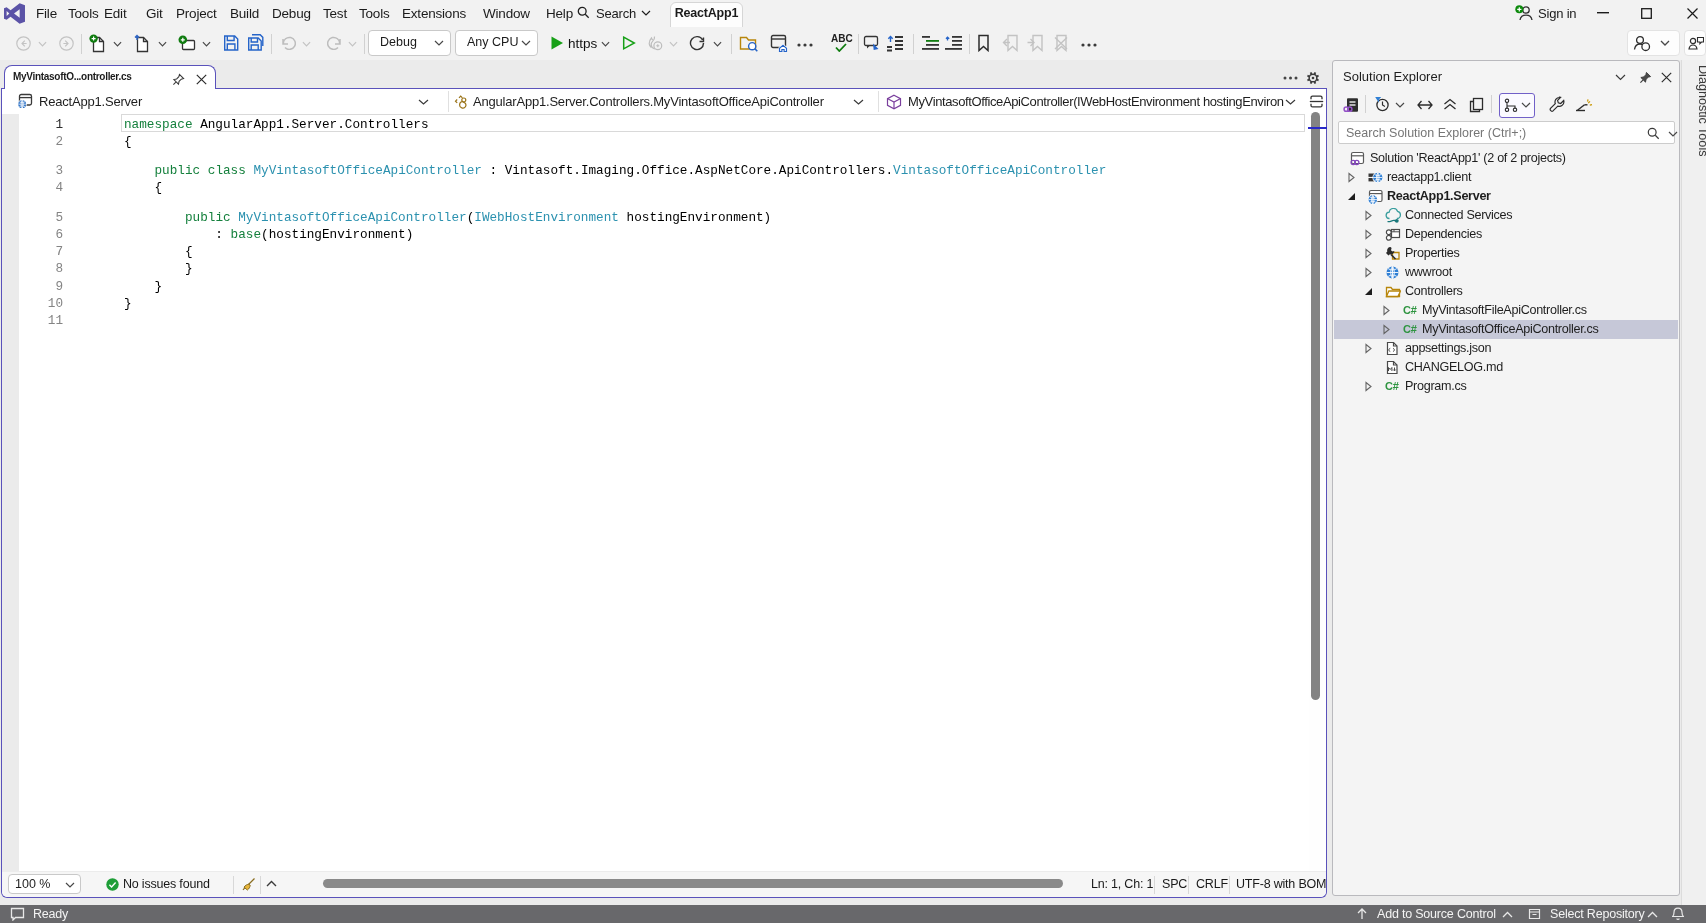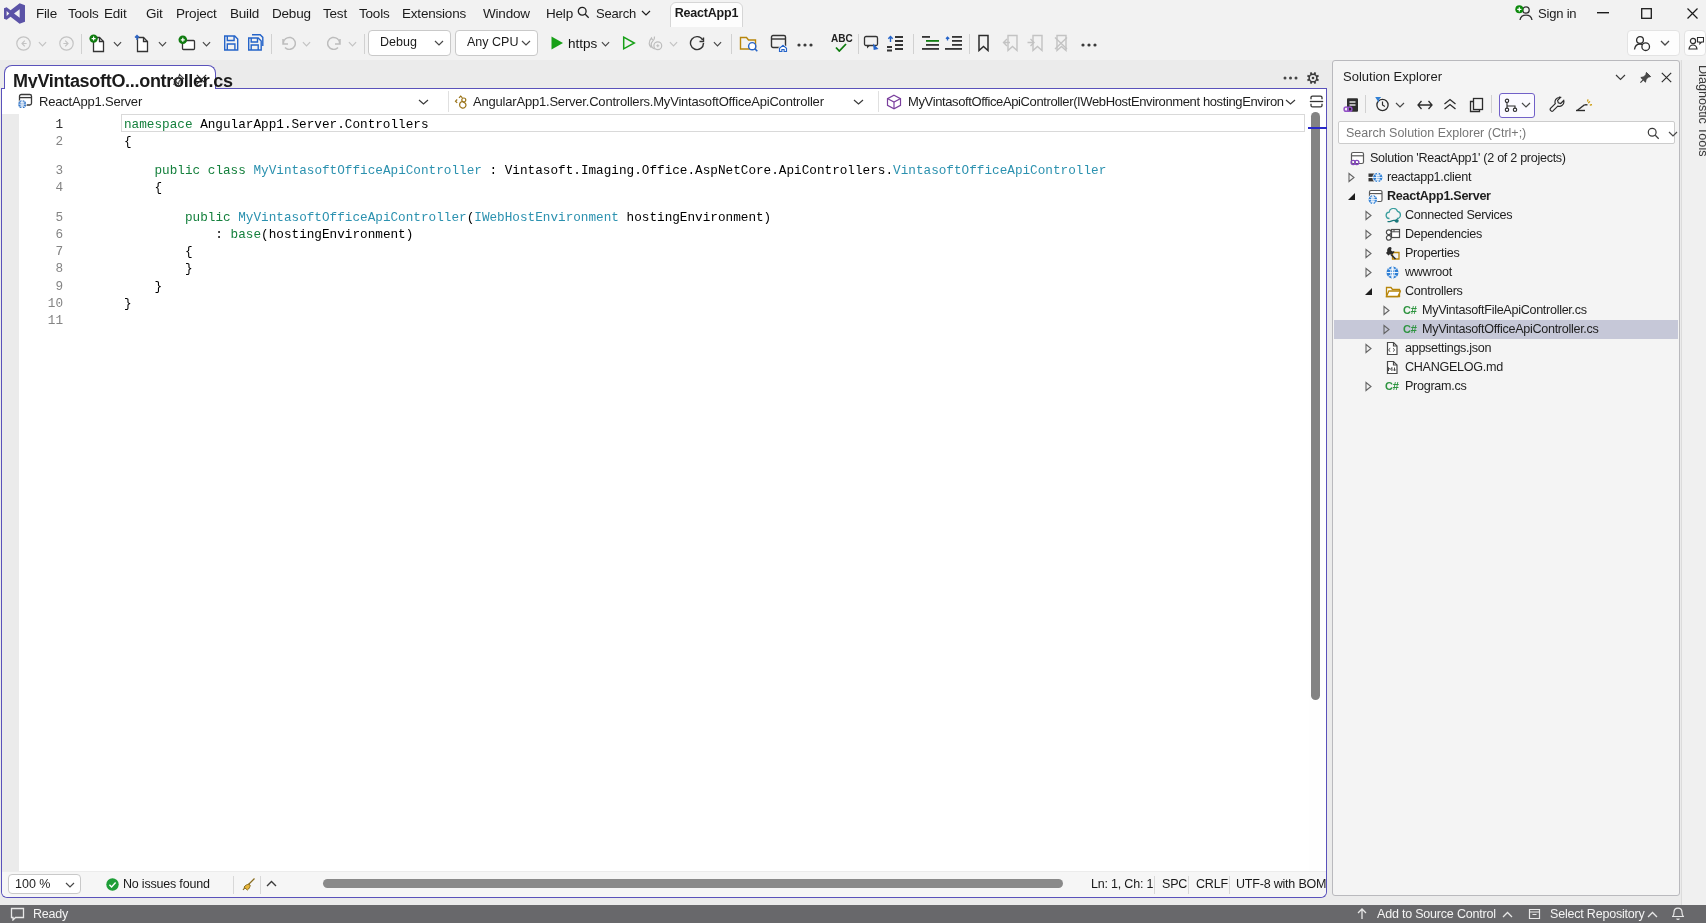--- a/index.html
+++ b/index.html
@@ -295,21 +295,21 @@
   <div class="abs" style="left:1684px;top:3px;width:22px;height:26px;background:#fdfdfd;border:1px solid #e3e3e3;border-radius:4px"></div>
   <svg class="abs" style="left:1688px;top:8px" width="16" height="16" viewBox="0 0 16 16">
     <circle cx="5" cy="6" r="2.6" fill="none" stroke="#2c2c2c" stroke-width="1.2"></circle>
     <path d="M1 14c.4-2.7 2-4 4-4s3.6 1.3 4 4z" fill="none" stroke="#2c2c2c" stroke-width="1.2"></path>
     <path d="M9.5 2.5h6v4.5h-2l-1.6 1.6V7h-2.4z" fill="#fff" stroke="#2c2c2c" stroke-width="1.1"></path>
   </svg>
 </div>
 <div class="abs" id="egroup">
   <div id="tabwell">
     <div id="tab">
-      <span style="position:absolute;left:8px;top:5px;font-size:18px;letter-spacing:-0.3px;font-weight:bold;color:#1b1b1b">MyVintasoftO...ontroller.cs</span>
+      <span style="position:absolute;left:8px;top:5px;font-size:10px;letter-spacing:-0.3px;font-weight:bold;color:#1b1b1b">MyVintasoftO...ontroller.cs</span>
       <svg style="position:absolute;left:167px;top:7px" width="13" height="13" viewBox="0 0 14 14">
           <path d="M8 1.5 12.5 6l-2.5.6L7.6 9 7 12 2 7l3-0.6L7.4 4z" fill="none" stroke="#3a3a3a" stroke-width="1.1"></path>
           <line x1="4.2" y1="9.8" x2="1.5" y2="12.5" stroke="#3a3a3a" stroke-width="1.1"></line>
         </svg>
       <svg style="position:absolute;left:191px;top:8px" width="11" height="11" viewBox="0 0 11 11">
           <path d="M0.8 0.8l9.4 9.4M10.2 0.8l-9.4 9.4" stroke="#2c2c2c" stroke-width="1.2"></path>
         </svg>
     </div>
   </div>
   <div id="tabline"></div>

